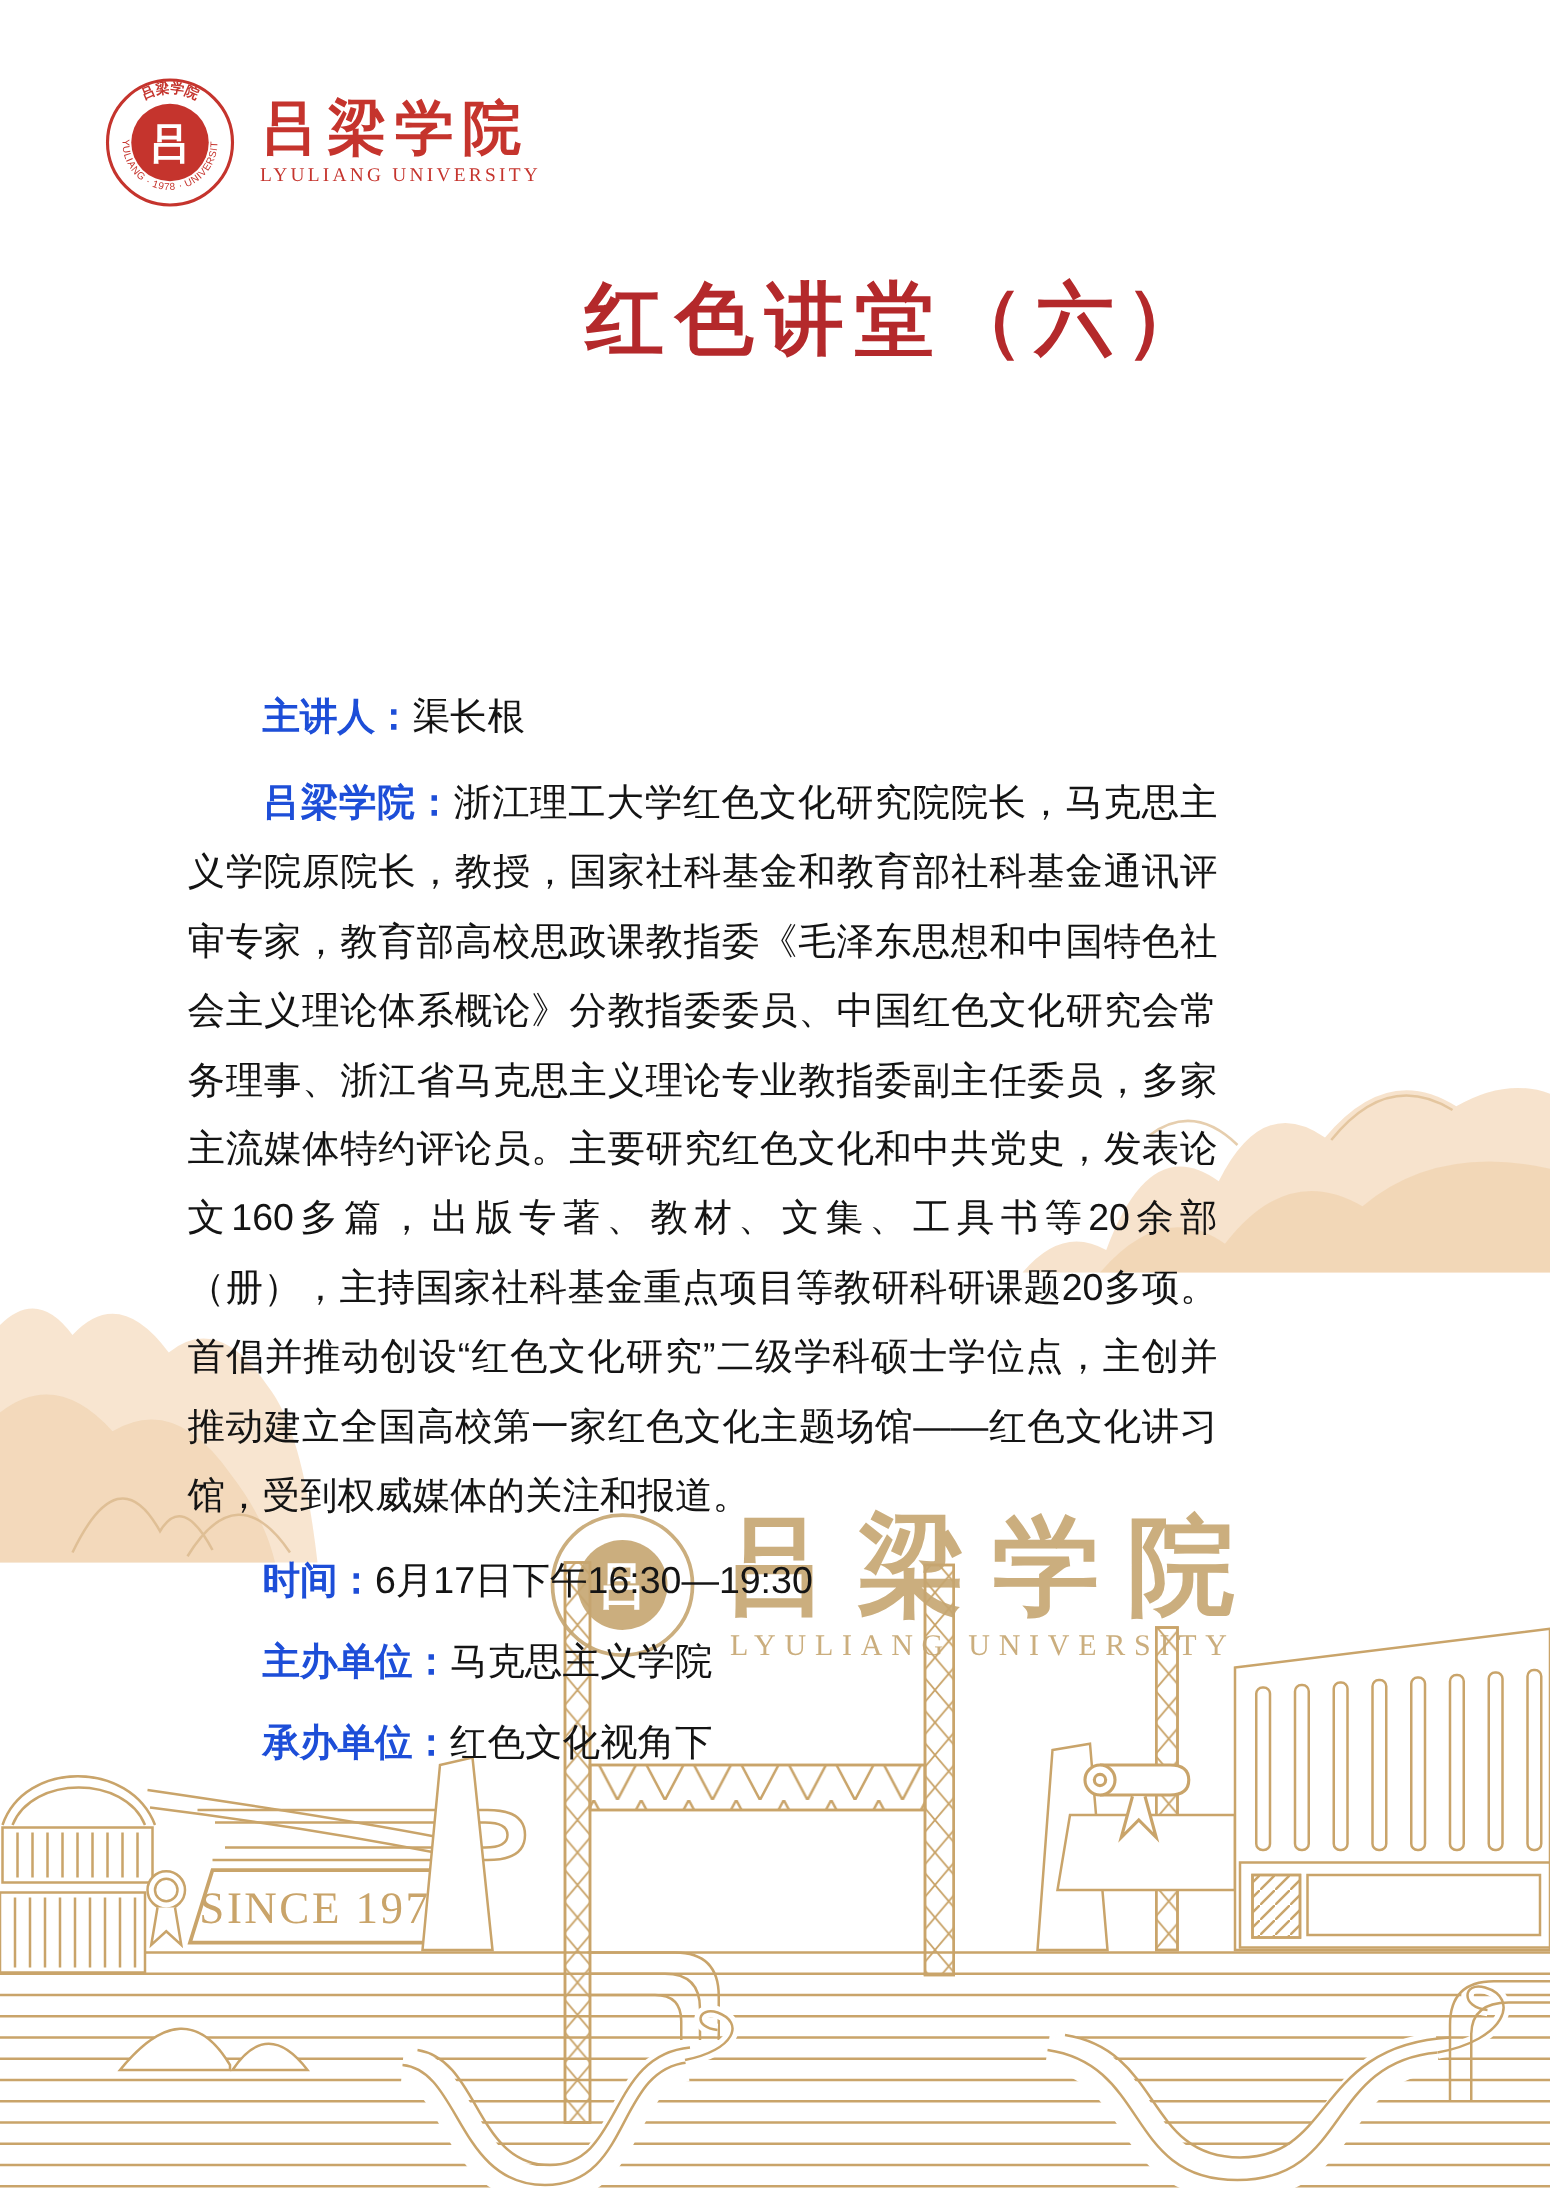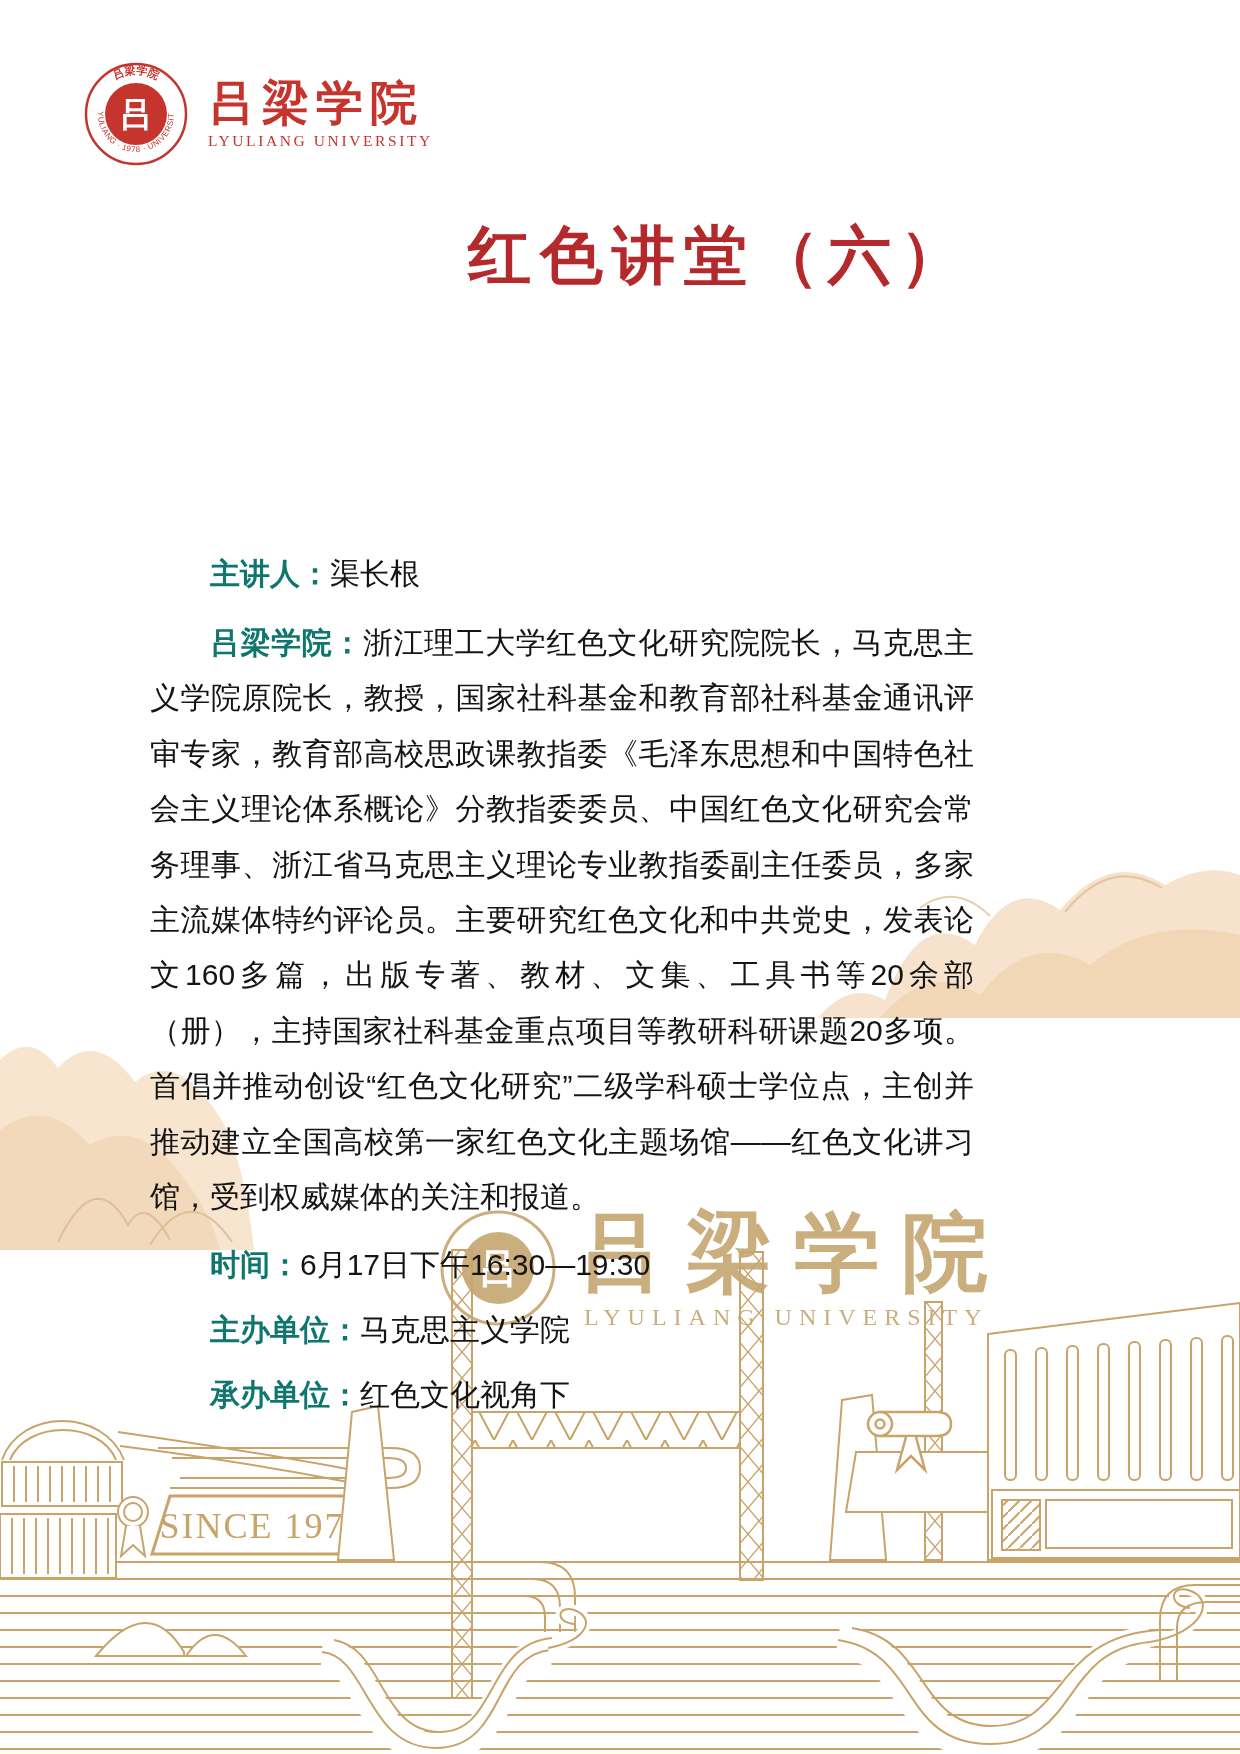--- a/index.html
+++ b/index.html
@@ -31,21 +31,21 @@
   .subtitle { position:absolute; left:150px; top:349px; width:822px; z-index:2; text-align:center;
               font-weight:bold; font-size:41px; line-height:50px; letter-spacing:2px; color:#0d0d0d; }
 
   
   .content { position:absolute; left:150px; top:546px; width:824px; z-index:2; font-size:30px; }
   .line { line-height:55px; padding-left:60px; }
   .bio  { margin-top:14px; line-height:55.4px; text-align:justify; text-indent:60px; }
   .info { line-height:65px; padding-left:60px; }
   .info.first { margin-top:8px; }
   .org2 { line-height:65px; padding-left:210px; }
-  .lbl { font-weight:bold; color:#0f766e; }
+  .lbl { font-weight:bold; color:#1d4ed8; }
 </style>
 </head>
 <body>
 
 <div class="page">
 
   <svg class="bg-art" width="1240" height="1754" viewBox="0 0 1240 1754">
     <defs>
       <pattern id="truss" width="38" height="36" patternUnits="userSpaceOnUse">
         <path d="M0 36 L19 0 L38 36" fill="none" stroke="#c9a46a" stroke-width="2"></path>

